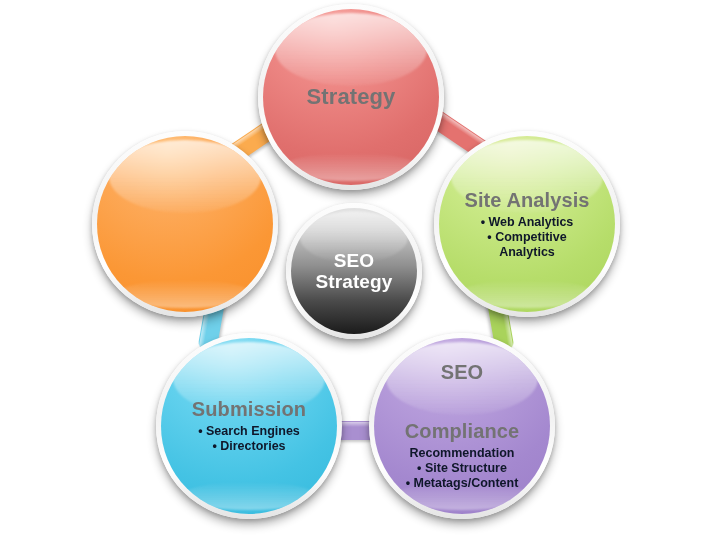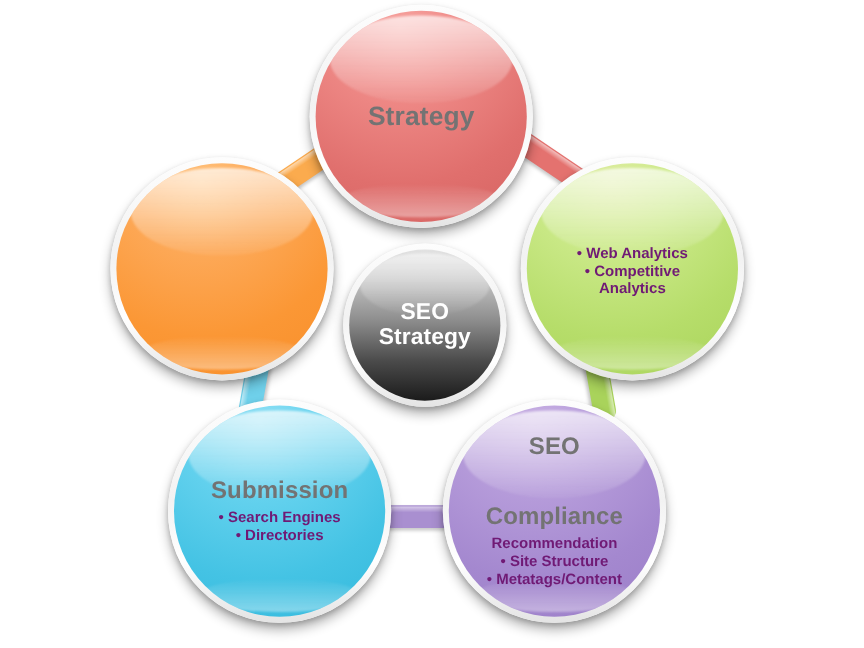--- a/index.html
+++ b/index.html
@@ -78,21 +78,21 @@
     line-height:1.12;
   }
   .node .title{
     font-weight:bold;
     color:#737373;
     letter-spacing:.1px;
   }
   .node .bullets{
     margin-top:4px;
     font-weight:bold;
-    color:#701a75;
+    color:#0f172a;
   }
   .node .bullets div{ line-height:1.18; }
 
   
   #n-strategy .face{background:radial-gradient(120% 120% at 40% 8%, #f6a19d 0%, #ef8a87 26%, #e06f6d 62%, #d2605f 100%);}
   #n-site     .face{background:radial-gradient(120% 120% at 40% 8%, #dcec9e 0%, #ccea8a 26%, #b6dd6a 62%, #a6d157 100%);}
   #n-compl    .face{background:radial-gradient(120% 120% at 40% 8%, #c6aee2 0%, #b79ddb 26%, #a488cf 62%, #9a7cc6 100%);}
   #n-submit   .face{background:radial-gradient(120% 120% at 40% 8%, #8ddff4 0%, #67d3ef 26%, #44c3e4 62%, #2fb6da 100%);}
   #n-link     .face{background:radial-gradient(120% 120% at 40% 8%, #ffc07a 0%, #fdaa5a 26%, #fb9735 62%, #f78d28 100%);}
   #n-center   .face{background:linear-gradient(to bottom,#e2e2e2 0%,#c8c8c8 18%,#8f8f8f 46%,#4a4a4a 74%,#1b1b1b 100%);}
@@ -135,20 +135,21 @@
     </div>
   </div>
 
   <div class="node" id="n-site" style="left:434px;top:131px;width:186px;height:186px;">
     <div class="ring"></div>
     <div class="face">
       <div class="gloss"></div>
       <div class="lowgloss"></div>
     </div>
     <div class="content">
+      <div class="title" style="font-size:20px;">Site Analysis</div>
       <div class="bullets" style="font-size:12.5px;">
         <div>• Web Analytics</div>
         <div>• Competitive</div>
         <div>Analytics</div>
       </div>
     </div>
   </div>
 
   <div class="node" id="n-compl" style="left:369px;top:333px;width:186px;height:186px;">
     <div class="ring"></div>
@@ -160,21 +161,21 @@
       <div class="title" style="font-size:20px;">SEO</div>
       <div class="title" style="font-size:20px;margin-top:36px;">Compliance</div>
       <div class="bullets" style="font-size:12.5px;">
         <div>Recommendation</div>
         <div>• Site Structure</div>
         <div>• Metatags/Content</div>
       </div>
     </div>
   </div>
 
-  <div class="node" id="n-submit" style="left:140px;top:333px;width:186px;height:186px;">
+  <div class="node" id="n-submit" style="left:156px;top:333px;width:186px;height:186px;">
     <div class="ring"></div>
     <div class="face">
       <div class="gloss"></div>
       <div class="lowgloss"></div>
     </div>
     <div class="content">
       <div class="title" style="font-size:20px;">Submission</div>
       <div class="bullets" style="font-size:12.5px;">
         <div>• Search Engines</div>
         <div>• Directories</div>

